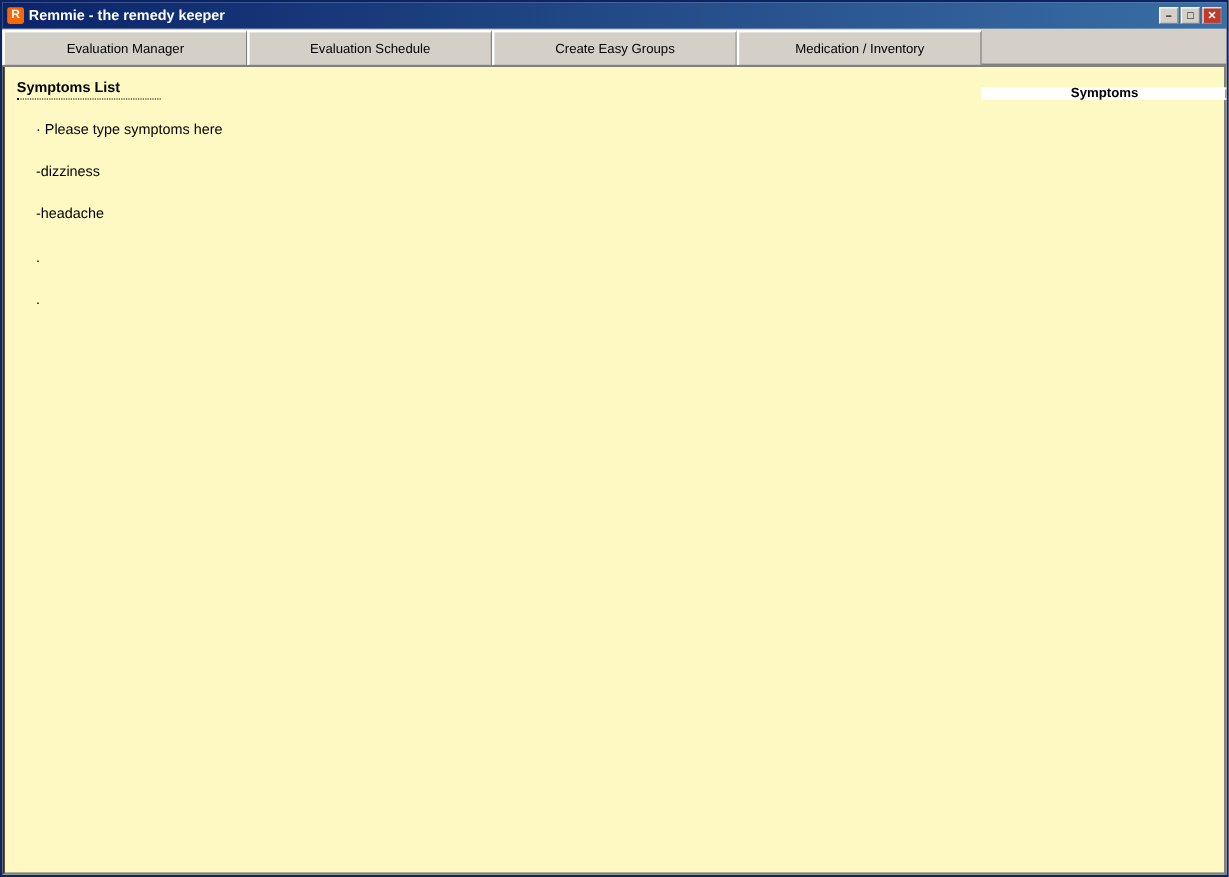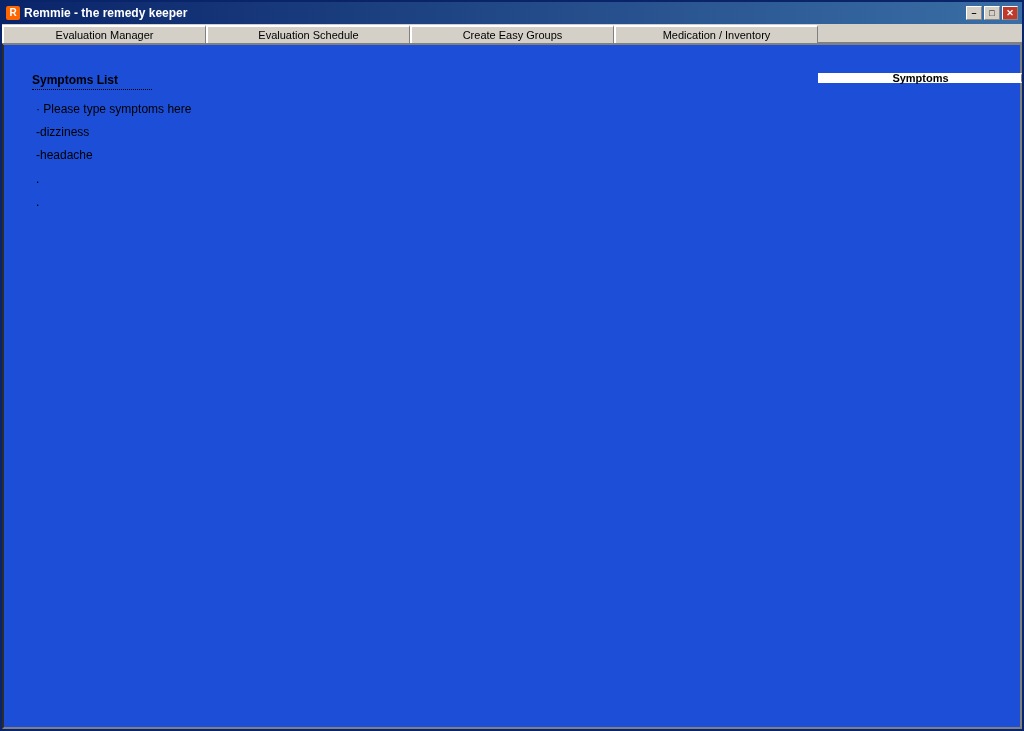--- a/index.html
+++ b/index.html
@@ -79,21 +79,21 @@
     .title-btn.close {
       background: #c0392b;
       color: white;
     }
 
     .tab-bar {
       display: flex;
       background: #d4d0c8;
       border-bottom: 2px solid #808080;
       flex-shrink: 0;
-      height: 20px;
+      height: 31px;
     }
 
     .tab {
       flex: 1;
       border: 1px solid #808080;
       border-bottom: none;
       background: #d4d0c8;
       padding: 3px 6px;
       font-size: 11px;
       cursor: pointer;
@@ -115,24 +115,24 @@
       z-index: 1;
       margin-top: 48px;
     }
 
     .tab:first-child {
       border-left: 2px solid #fff;
     }
 
     .content-area {
       flex: 1;
-      background: #1d4ed8;
+      background: #fef9c3;
       border: 2px inset #808080;
       border-top: 1px solid #808080;
-      padding: 28px;
+      padding: 10px;
       overflow: auto;
     }
 
     .symptoms-label {
       font-size: 12px;
       font-weight: bold;
       margin-bottom: 2px;
     }
 
     .dotted-line {
@@ -141,21 +141,21 @@
       margin-bottom: 10px;
       width: 120px;
     }
 
     .symptoms-content {
       font-size: 12px;
       line-height: 1.6;
     }
 
     .symptoms-content p {
-      margin: 4px;
+      margin: 16px;
       padding: 0;
     }
   </style>
 </head>
 <body>
 
 <div class="window">
   <div class="title-bar">
     <div class="title-bar-text">
       <span class="title-bar-icon">R</span>

